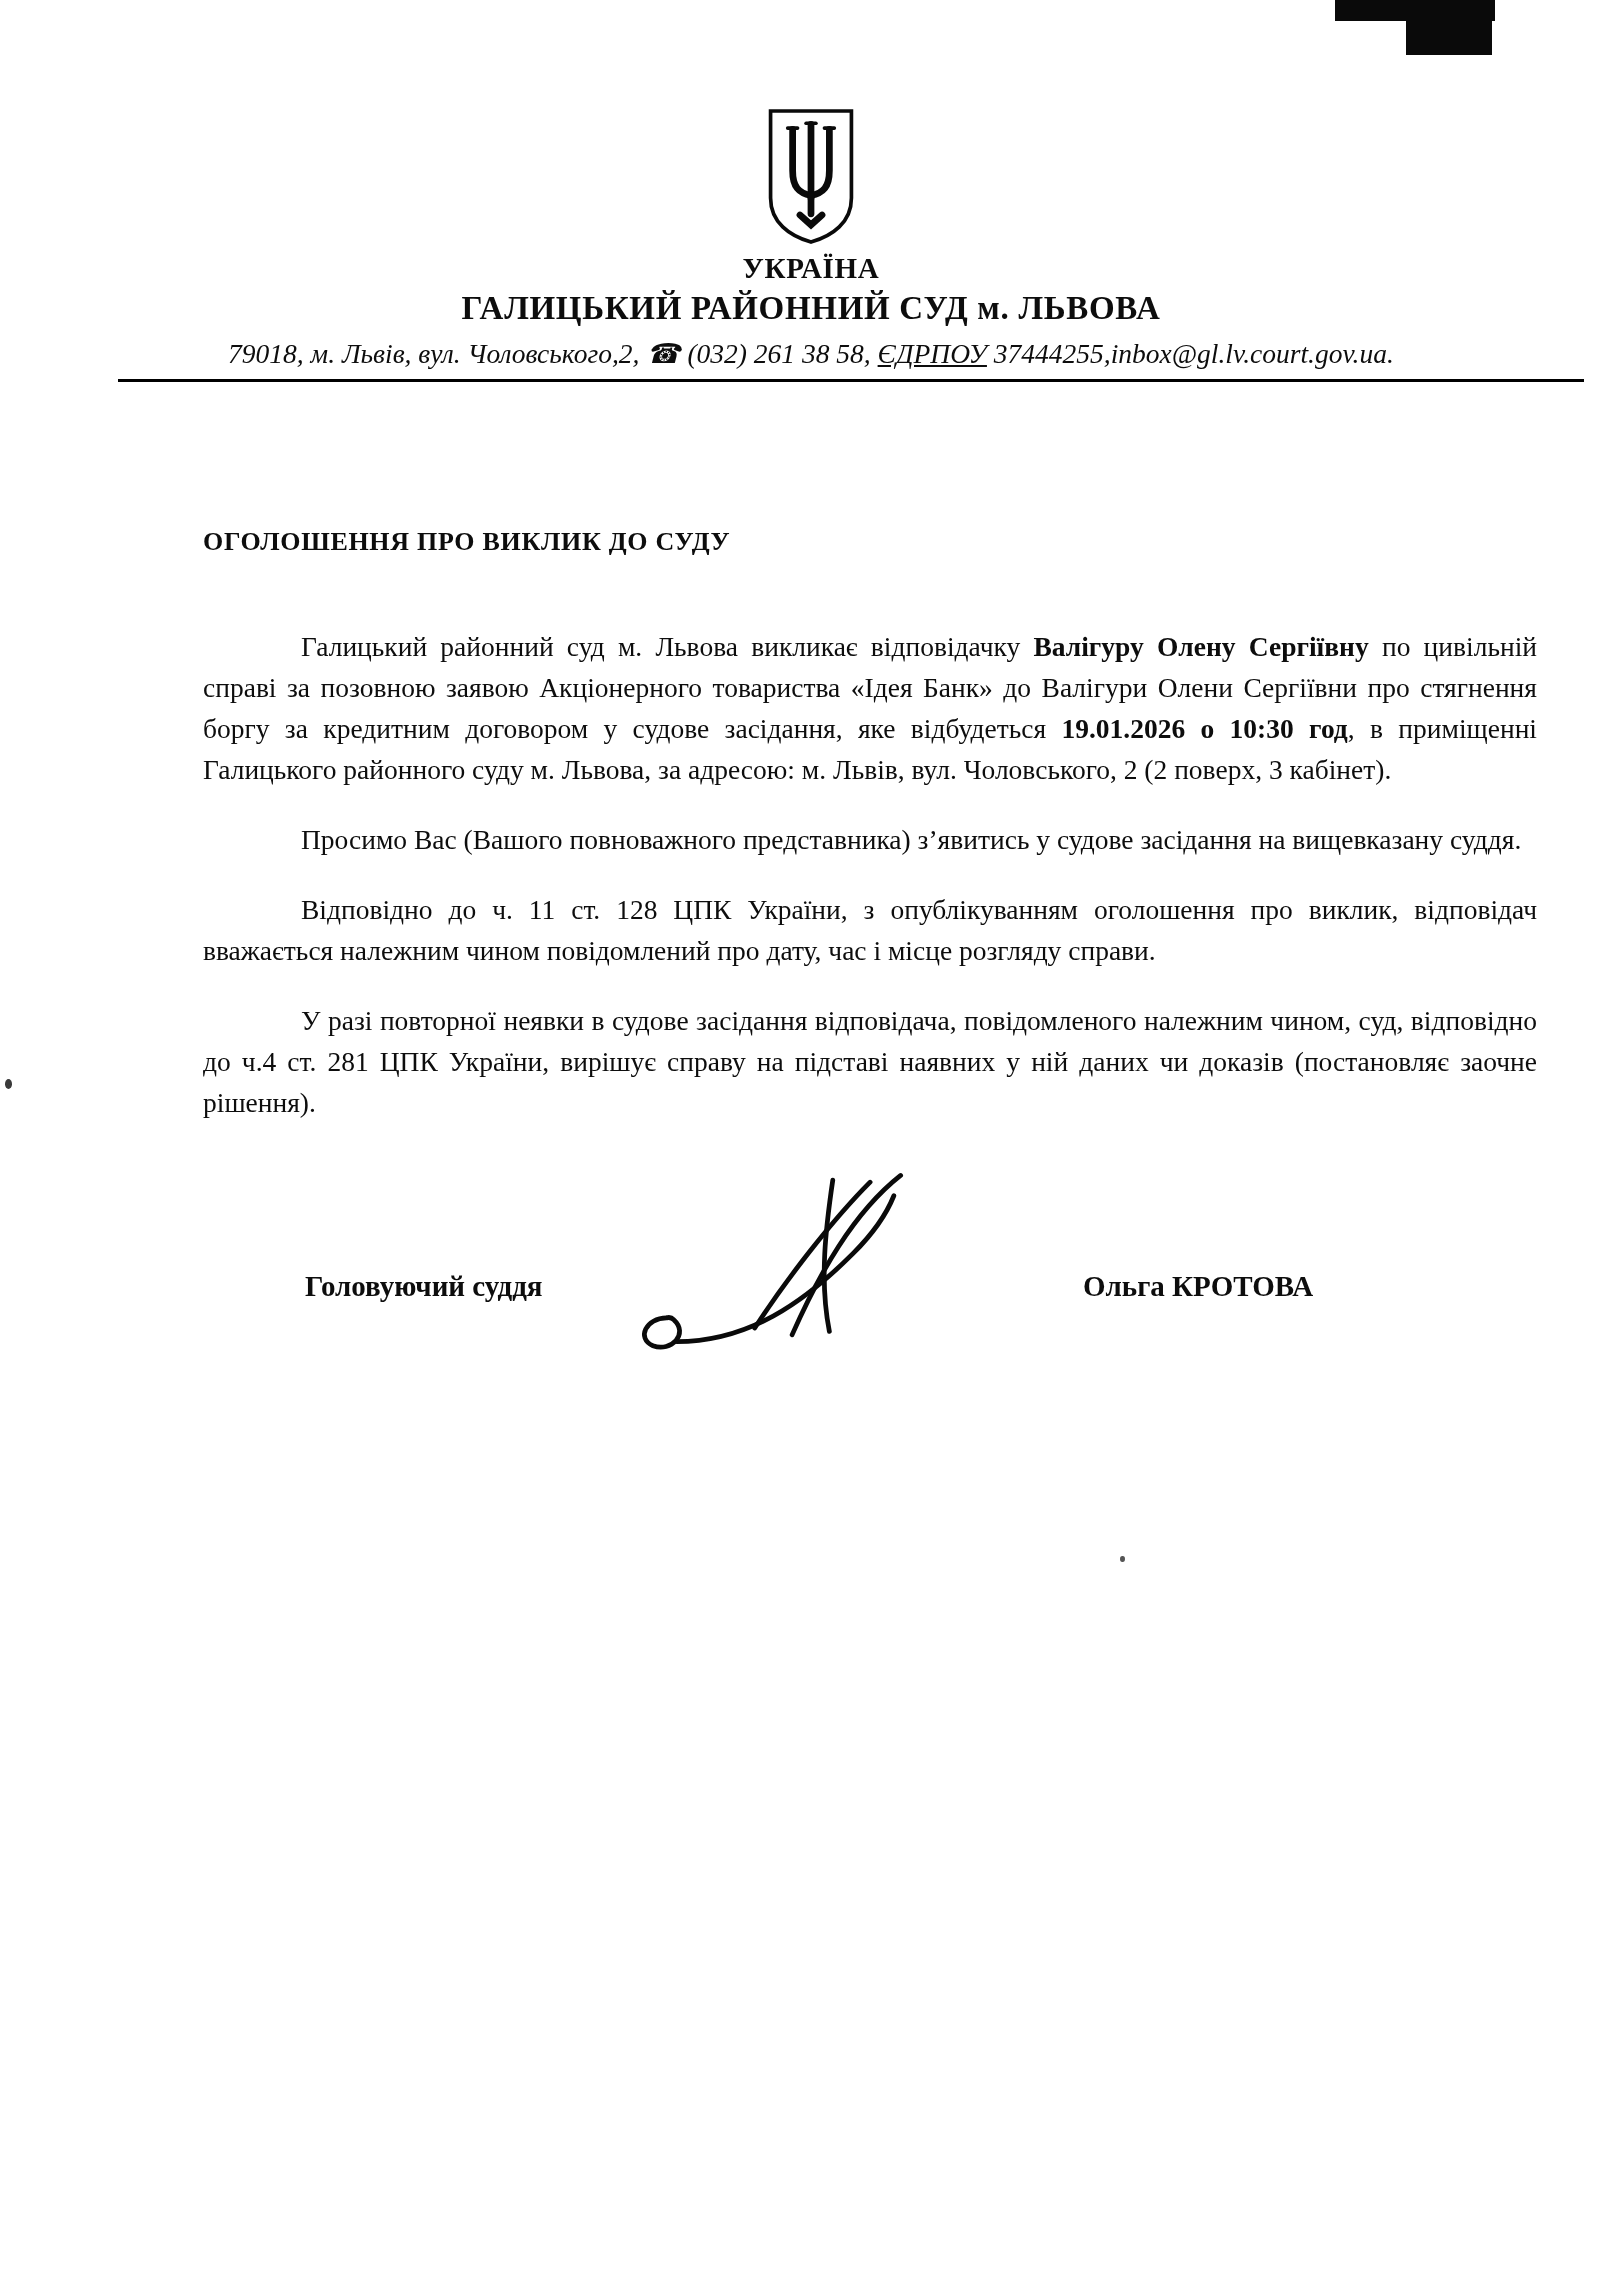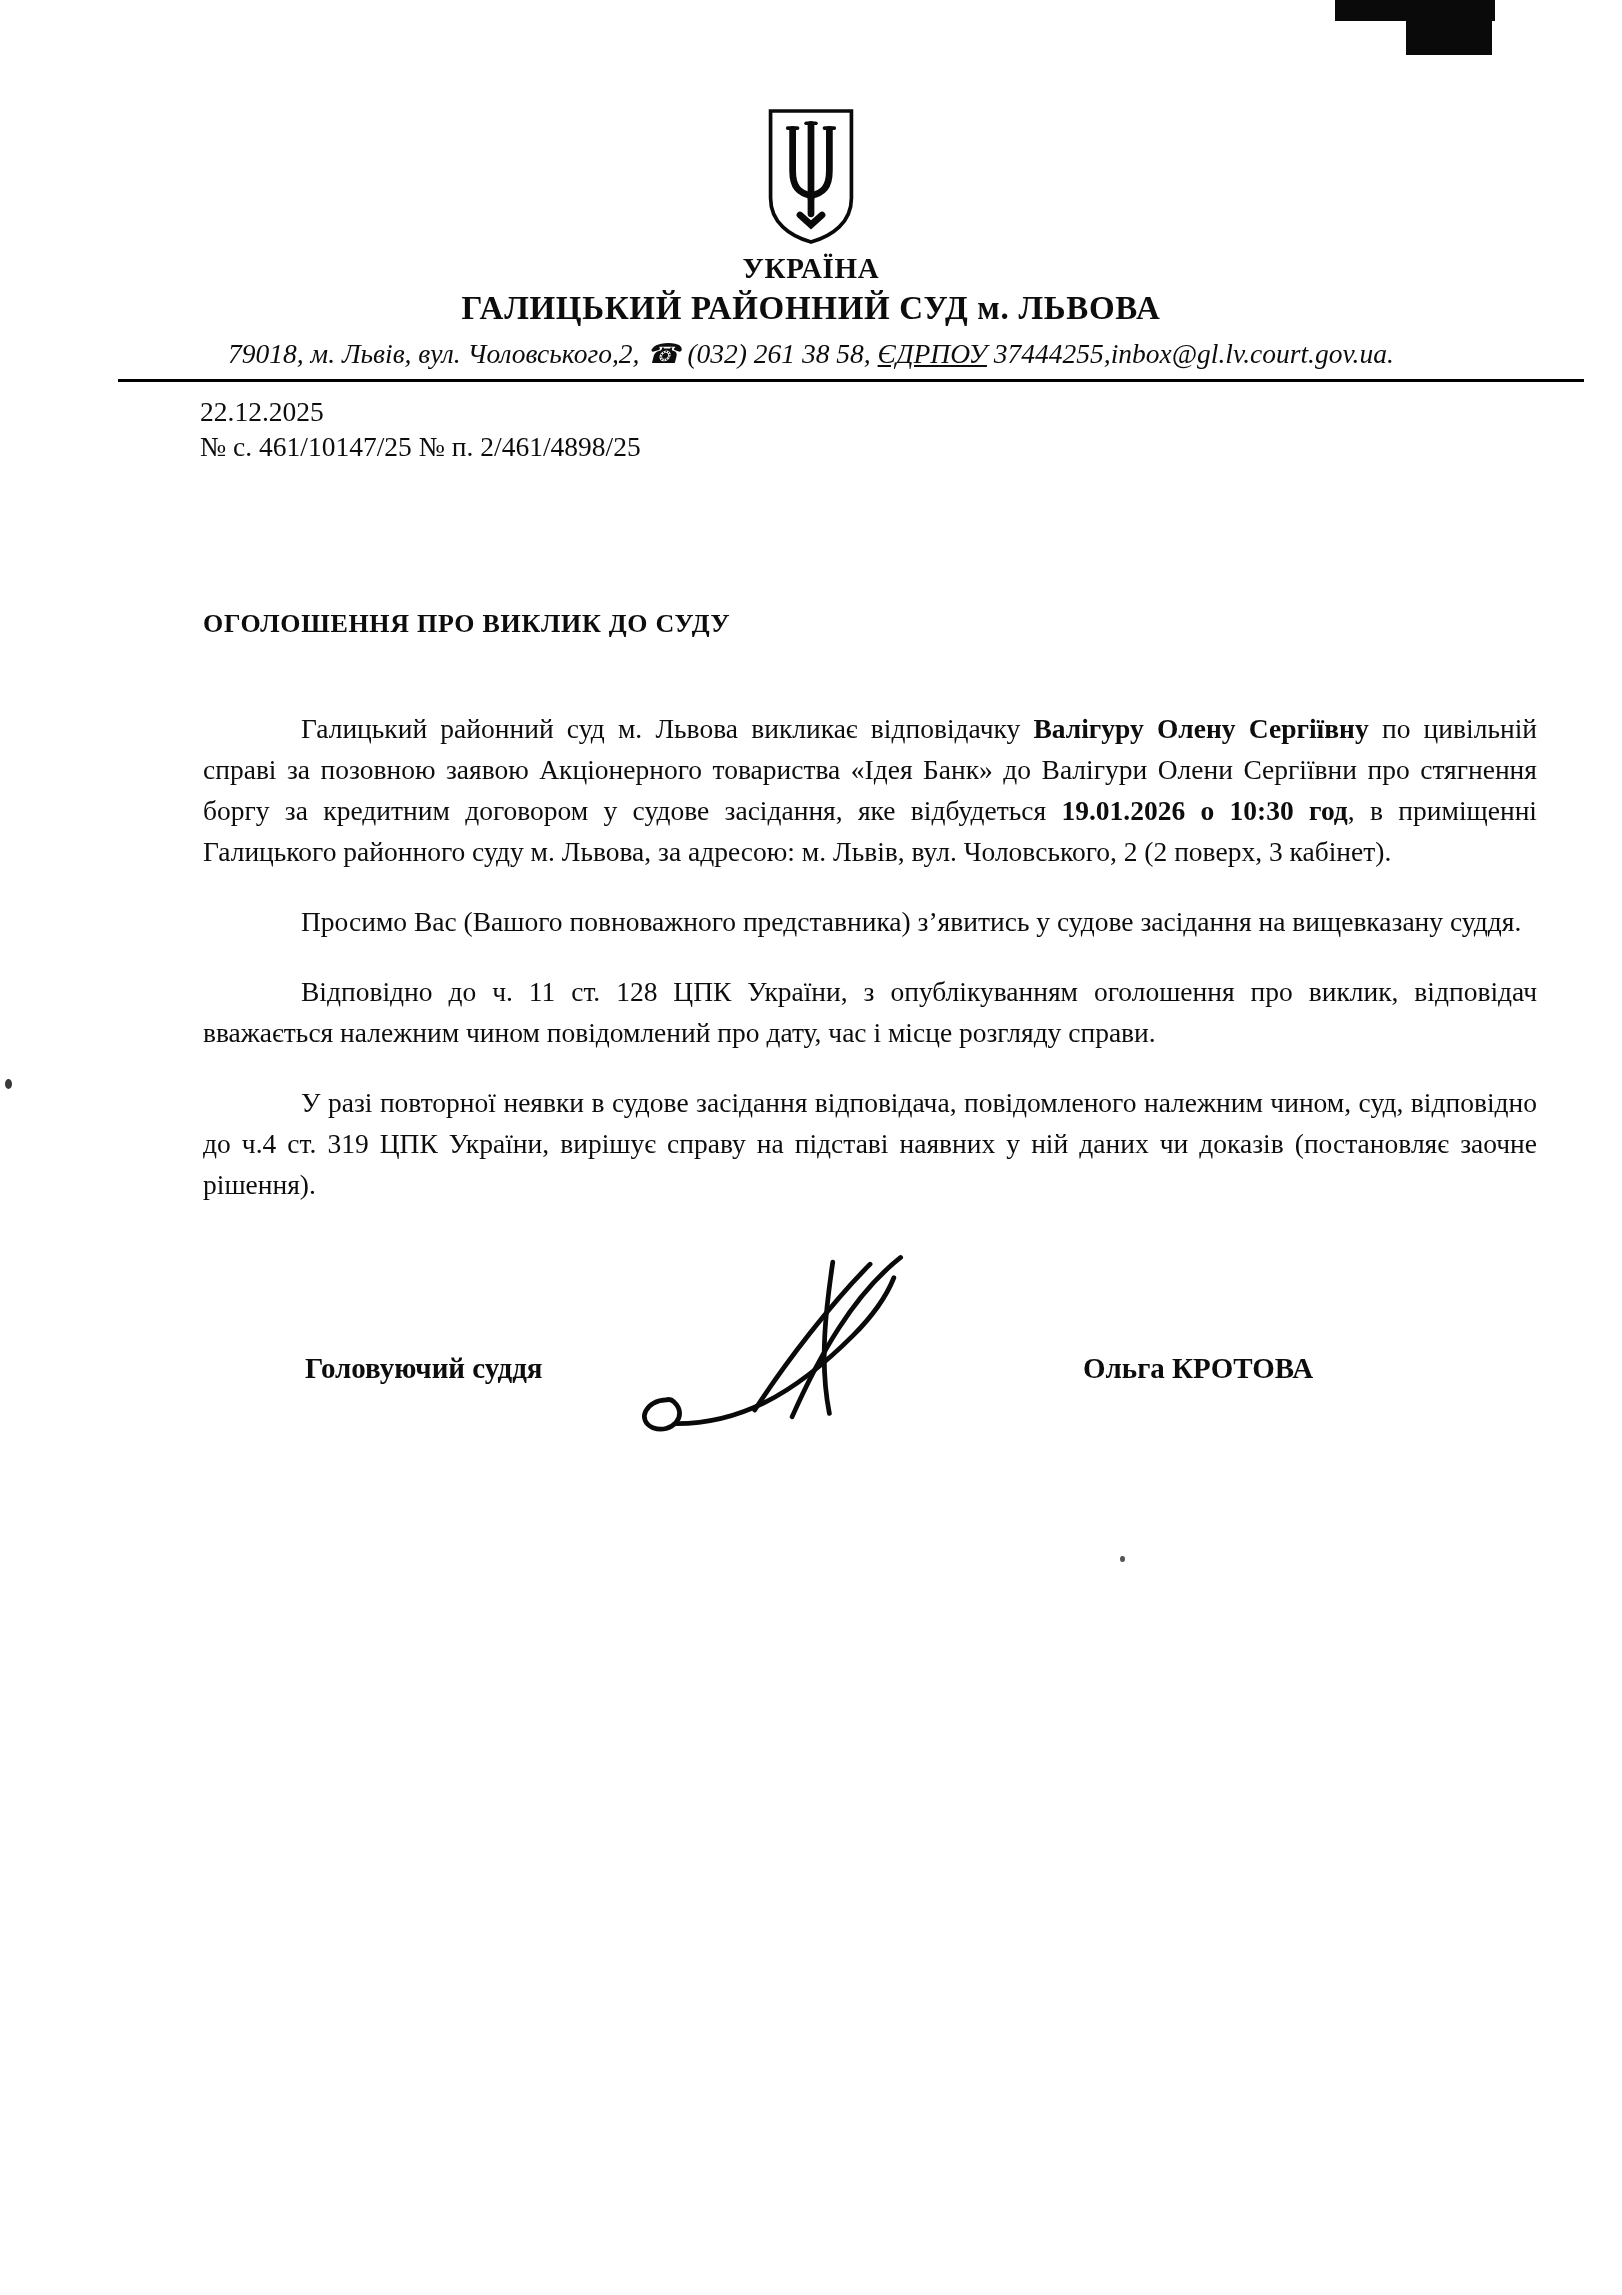--- a/index.html
+++ b/index.html
@@ -72,32 +72,28 @@
           <path d="M102 36 H118"></path>
         </g>
       </svg>
     </span>
     <div class="country">УКРАЇНА</div>
     <div class="court-name">ГАЛИЦЬКИЙ РАЙОННИЙ СУД м. ЛЬВОВА</div>
     <div class="address"><span>79018,  м. Львів,  вул. Чоловського,2, </span><span>☎</span><span> (032) 261 38 58,  </span><span class="underlined">ЄДРПОУ</span><span> 37444255,inbox@gl.lv.court.gov.ua.</span></div>
     <div class="rule"></div>
   </div>
 
-  <div class="ref-block">
-    <div>22.12.2025</div>
-    <div>№ с. 461/10147/25 № п. 2/461/4898/25</div>
-  </div>
 
   <div class="doc-title">ОГОЛОШЕННЯ ПРО ВИКЛИК ДО СУДУ</div>
 
   <div class="doc-body">
     <p><span>Галицький районний суд м. Львова викликає відповідачку </span><b>Валігуру Олену Сергіївну</b><span> по цивільній справі за позовною заявою Акціонерного товариства «Ідея Банк» до Валігури Олени Сергіївни про стягнення боргу за кредитним договором у судове засідання, яке відбудеться </span><b>19.01.2026 о 10:30 год</b><span>, в приміщенні Галицького районного суду м. Львова, за адресою: м. Львів, вул. Чоловського, 2 (2 поверх, 3 кабінет).</span></p>
     <p>Просимо Вас (Вашого повноважного представника) з’явитись у судове засідання на вищевказану суддя.</p>
     <p>Відповідно до ч. 11 ст. 128 ЦПК України, з опублікуванням оголошення про виклик, відповідач вважається належним чином повідомлений про дату, час і місце розгляду справи.</p>
-    <p>У разі повторної неявки в судове засідання відповідача, повідомленого належним чином, суд, відповідно до ч.4 ст. 319 ЦПК України, вирішує справу на підставі наявних у ній даних чи доказів (постановляє заочне рішення).</p>
+    <p>У разі повторної неявки в судове засідання відповідача, повідомленого належним чином, суд, відповідно до ч.4 ст. 281 ЦПК України, вирішує справу на підставі наявних у ній даних чи доказів (постановляє заочне рішення).</p>
   </div>
 
   <div class="sig-block">
     <span class="sig-role">Головуючий суддя</span>
     <span class="sig-scribble">
       <svg viewBox="0 0 440 280" width="301" height="190" aria-hidden="true">
         <g fill="none" stroke="#0a0a0a" stroke-width="7" stroke-linecap="round">
           <path d="M55 215 C25 215 10 245 35 256 C62 266 88 238 66 218 C62 214 58 214 55 215"></path>
           <path d="M70 250 C160 250 240 210 330 120 C360 90 380 60 390 35"></path>
           <path d="M185 230 C230 160 300 70 355 15"></path>

